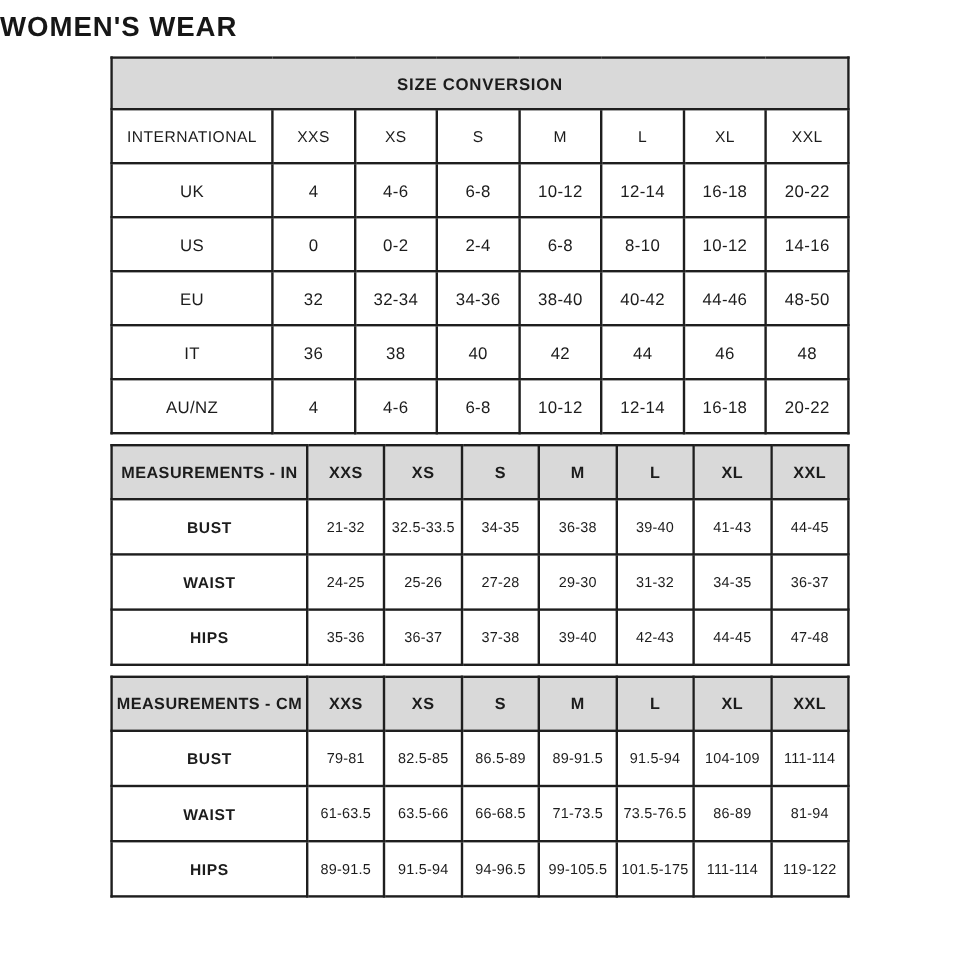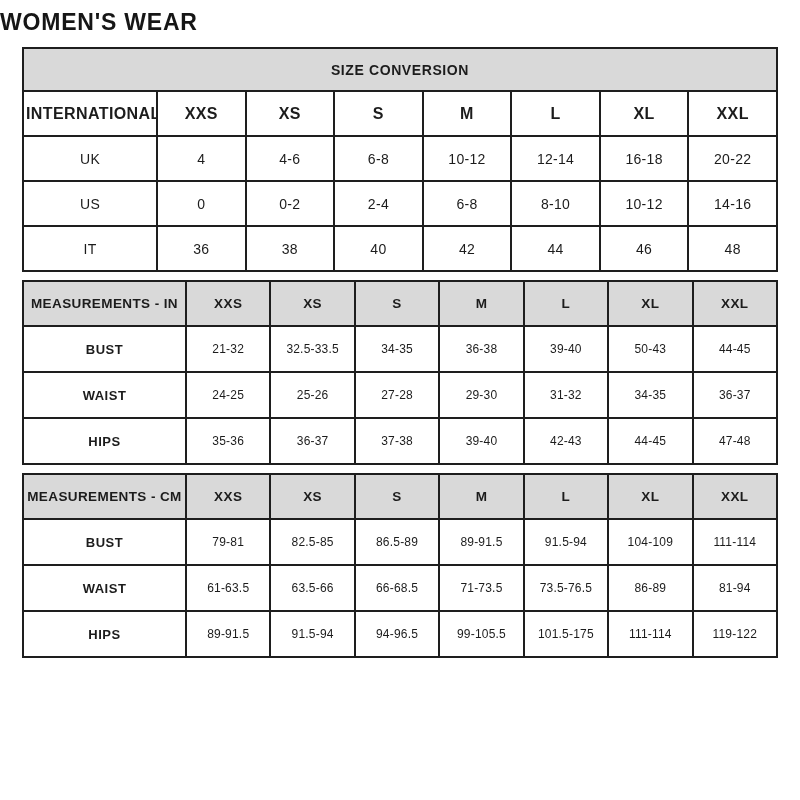--- a/index.html
+++ b/index.html
@@ -17,21 +17,21 @@
   .page-title {
     margin: 8px 0 0 0;
     text-align: left;
     font-size: 23px;
     line-height: 28px;
     font-weight: 700;
     letter-spacing: 0.8px;
     color: #161616;
   }
   table.tbl {
-    width: 756px;
+    width: 616px;
     margin: 0 auto;
     border-collapse: collapse;
     table-layout: fixed;
     text-align: center;
   }
   table.tbl th, table.tbl td {
     border: 2px solid #1e1e1e;
     padding: 0 2px;
     font-weight: 400;
     overflow: hidden;
@@ -41,22 +41,22 @@
   table.t1 tr { height: 45px; }
   table.t1 tr.merged-row { height: 43px; }
   .t1 .table-title {
     background: #d9d9d9;
     font-weight: 700;
     font-size: 14px;
     letter-spacing: 0.6px;
   }
   .t1 .col-head, .t1 .size-head {
     background: #ffffff;
-    font-weight: 700;
-    font-size: 16px;
+    font-weight: 400;
+    font-size: 13px;
     letter-spacing: 0.4px;
   }
   .t1 .row-head, .t1 .val {
     font-size: 14px;
     font-weight: 400;
     letter-spacing: 0.3px;
   }
   
   table.t2 tr { height: 46px; }
   table.t2 tr.head-row { height: 45px; margin-left: 43px; }
@@ -130,28 +130,48 @@
           <th class="row-head">US</th>
           <td class="val">0</td>
           <td class="val">0-2</td>
           <td class="val">2-4</td>
           <td class="val">6-8</td>
           <td class="val">8-10</td>
           <td class="val">10-12</td>
           <td class="val">14-16</td>
         </tr>
         <tr>
+          <th class="row-head">EU</th>
+          <td class="val">32</td>
+          <td class="val">32-34</td>
+          <td class="val">34-36</td>
+          <td class="val">38-40</td>
+          <td class="val">40-42</td>
+          <td class="val">44-46</td>
+          <td class="val">48-50</td>
+        </tr>
+        <tr>
           <th class="row-head">IT</th>
           <td class="val">36</td>
           <td class="val">38</td>
           <td class="val">40</td>
           <td class="val">42</td>
           <td class="val">44</td>
           <td class="val">46</td>
           <td class="val">48</td>
+        </tr>
+        <tr>
+          <th class="row-head">AU/NZ</th>
+          <td class="val">4</td>
+          <td class="val">4-6</td>
+          <td class="val">6-8</td>
+          <td class="val">10-12</td>
+          <td class="val">12-14</td>
+          <td class="val">16-18</td>
+          <td class="val">20-22</td>
         </tr>
       </tbody>
     </table>
 
   <table class="tbl t2" id="measurements-in">
     <colgroup>
       <col style="width:163px">
       <col>
         <col>
         <col>
@@ -171,21 +191,21 @@
           <th class="size-head">XL</th>
           <th class="size-head">XXL</th>
         </tr>
         <tr>
           <th class="row-head">BUST</th>
           <td class="val">21-32</td>
           <td class="val">32.5-33.5</td>
           <td class="val">34-35</td>
           <td class="val">36-38</td>
           <td class="val">39-40</td>
-          <td class="val">50-43</td>
+          <td class="val">41-43</td>
           <td class="val">44-45</td>
         </tr>
         <tr>
           <th class="row-head">WAIST</th>
           <td class="val">24-25</td>
           <td class="val">25-26</td>
           <td class="val">27-28</td>
           <td class="val">29-30</td>
           <td class="val">31-32</td>
           <td class="val">34-35</td>

